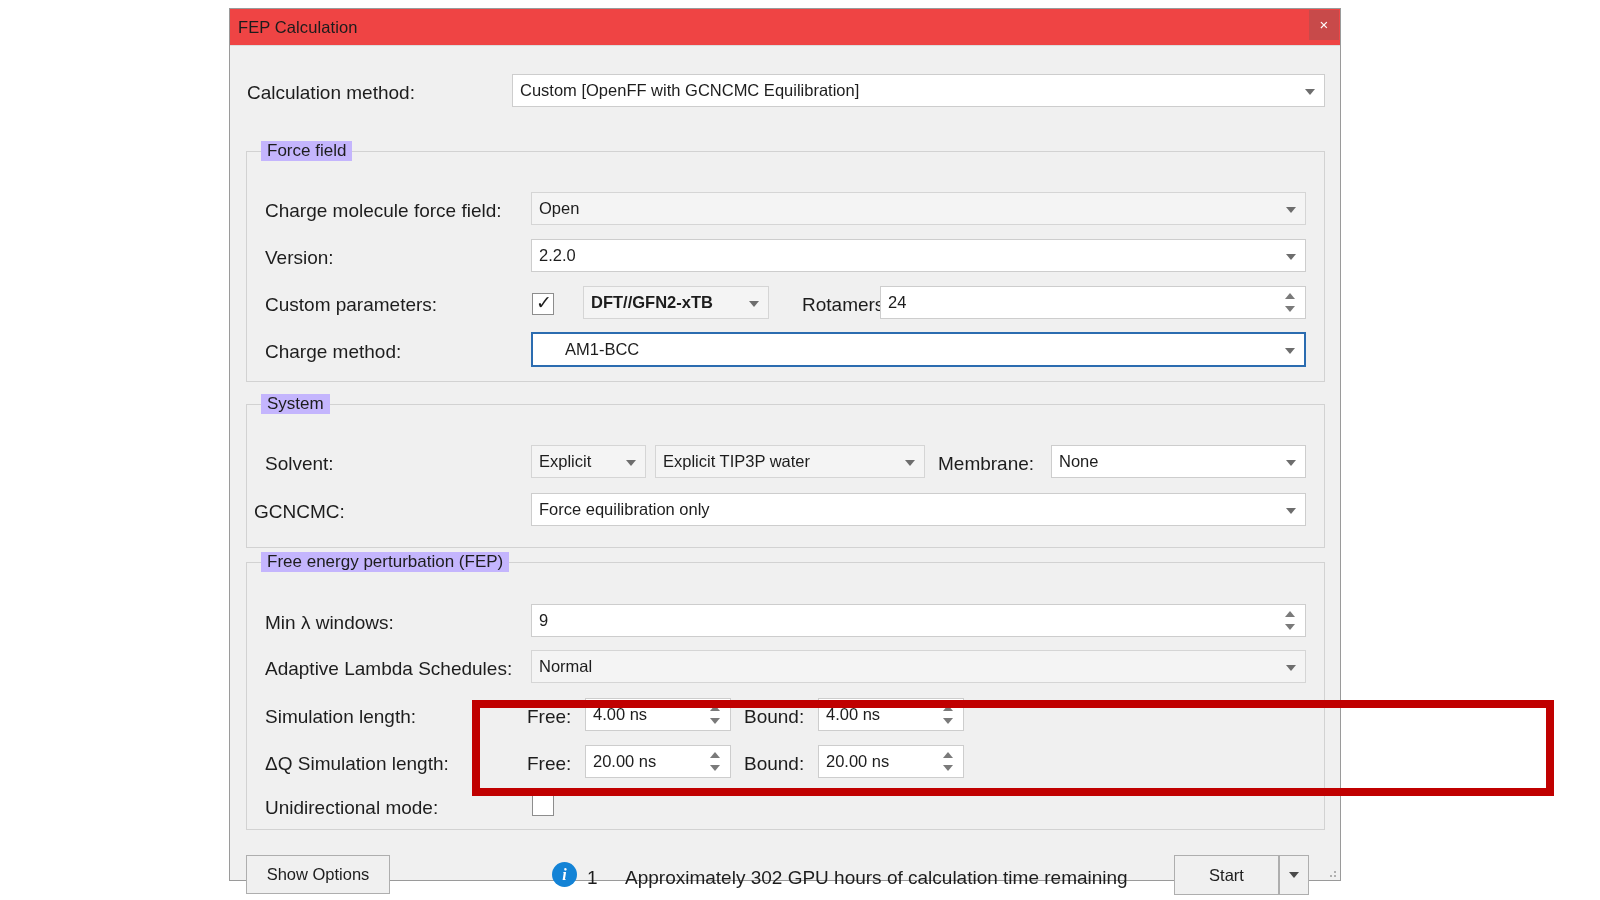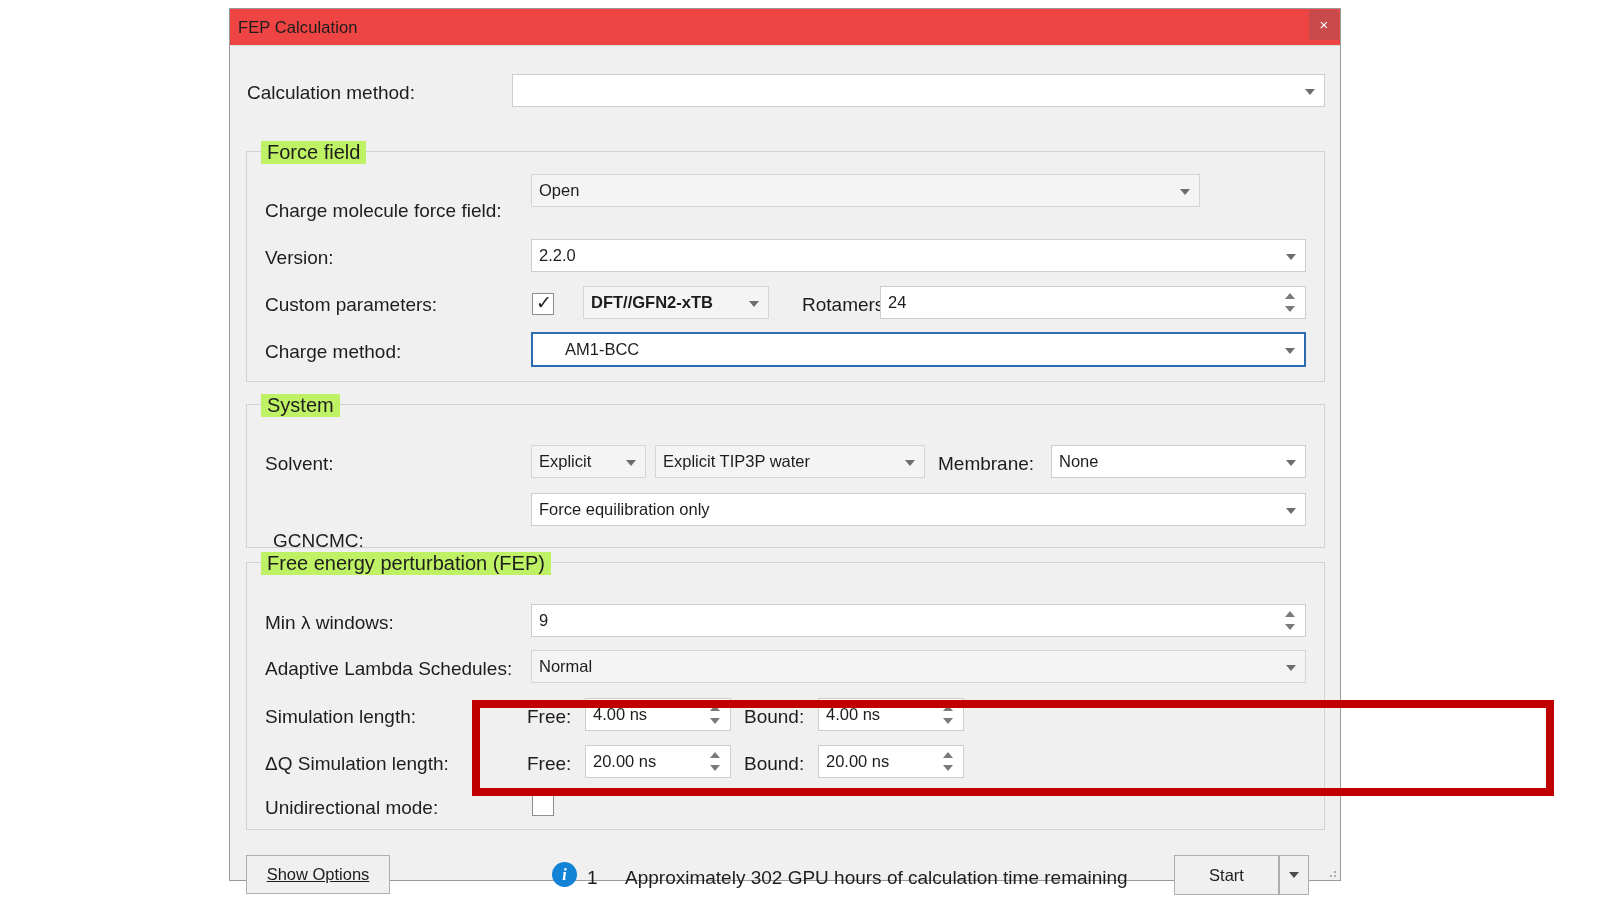--- a/index.html
+++ b/index.html
@@ -143,23 +143,23 @@
   
   .group {
     position: absolute;
     box-sizing: border-box;
     border: 1px solid #d2d2d2;
   }
   .group > .gtitle {
     position: absolute;
     top: -11px;
     left: 14px;
-    background: #bef264;
+    background: #c4b5fd;
     padding: 0 6px;
-    font-size: 20px;
+    font-size: 17px;
     color: #1d1d1d;
   }
 
   
   .redbox {
     position: absolute;
     left: 242px;
     top: 654px;
     width: 1082px;
     height: 96px;
@@ -214,29 +214,30 @@
 
   <div class="titlebar">
     <div class="title-text">FEP Calculation</div>
     <div class="close-btn">×</div>
   </div>
 
   <div class="body">
 
     <div class="lbl" style="position:absolute;left:17px;top:36px;">Calculation method:</div>
     <div class="combo" style="position:absolute;left:282px;top:28px;width:813px;">
+      <span>Custom [OpenFF with GCNCMC Equilibration]</span>
       <span class="arrow"></span>
     </div>
 
     <div class="group" style="left:16px;top:105px;width:1079px;height:231px;">
       <div class="gtitle">Force field</div>
     </div>
 
     <div class="lbl" style="position:absolute;left:35px;top:154px;">Charge molecule force field:</div>
-    <div class="combo gray" style="position:absolute;left:301px;top:128px;width:669px;">
+    <div class="combo gray" style="position:absolute;left:301px;top:146px;width:775px;">
       <span>Open</span>
       <span class="arrow"></span>
     </div>
 
     <div class="lbl" style="position:absolute;left:35px;top:201px;">Version:</div>
     <div class="combo" style="position:absolute;left:301px;top:193px;width:775px;">
       <span>2.2.0</span>
       <span class="arrow"></span>
     </div>
 
@@ -271,21 +272,21 @@
     <div class="combo gray" style="position:absolute;left:425px;top:399px;width:270px;">
       <span>Explicit TIP3P water</span>
       <span class="arrow"></span>
     </div>
     <div class="lbl" style="position:absolute;left:708px;top:407px;">Membrane:</div>
     <div class="combo" style="position:absolute;left:821px;top:399px;width:255px;">
       <span>None</span>
       <span class="arrow"></span>
     </div>
 
-    <div class="lbl" style="position:absolute;left:43px;top:455px;margin-top:29px;">GCNCMC:</div>
+    <div class="lbl" style="position:absolute;left:24px;top:455px;">GCNCMC:</div>
     <div class="combo" style="position:absolute;left:301px;top:447px;width:775px;">
       <span>Force equilibration only</span>
       <span class="arrow"></span>
     </div>
 
     <div class="group" style="left:16px;top:516px;width:1079px;height:268px;">
       <div class="gtitle">Free energy perturbation (FEP)</div>
     </div>
 
     <div class="lbl" style="position:absolute;left:35px;top:566px;">Min λ windows:</div>
@@ -327,21 +328,21 @@
       <span>20.00 ns</span>
       <span class="up"></span>
       <span class="dn"></span>
     </div>
 
     <div class="lbl" style="position:absolute;left:35px;top:751px;">Unidirectional mode:</div>
     <div class="checkbox" style="position:absolute;left:302px;top:748px;"></div>
 
     <div class="redbox"></div>
 
-    <div class="btn" style="position:absolute;left:16px;top:809px;width:144px;height:39px;text-decoration:underline;">
+    <div class="btn" style="position:absolute;left:16px;top:809px;width:144px;height:39px;">
       <span>Show Options</span>
     </div>
 
     <div class="info-icon" style="position:absolute;left:322px;top:816px;">
       <span>i</span>
     </div>
     <div class="lbl" style="position:absolute;left:357px;top:821px;">1</div>
 
     <div class="lbl" style="position:absolute;left:395px;top:821px;">Approximately 302 GPU hours of calculation time remaining</div>
 

